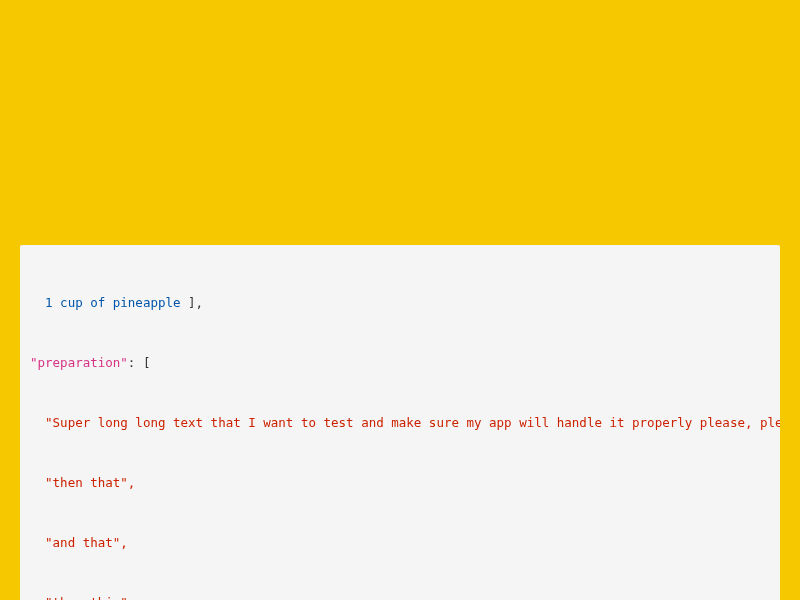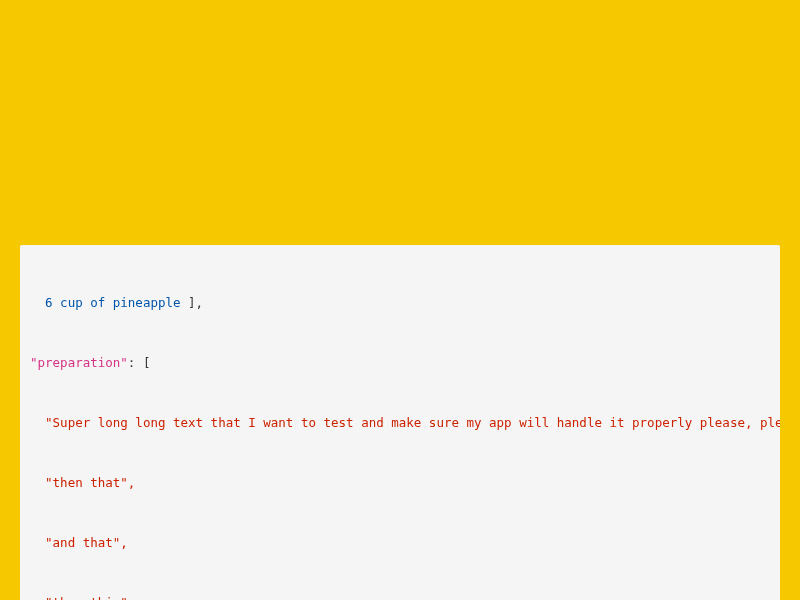--- a/index.html
+++ b/index.html
@@ -48,20 +48,20 @@
     }
 
     .color-string {
       color: #cc2200;
     }
   </style>
 </head>
 <body>
 
 <div class="code-panel">
-  <span class="line"><span class="color-blue">  6 cup of pineapple </span><span class="color-dark">],</span></span>
+  <span class="line"><span class="color-blue">  1 cup of pineapple </span><span class="color-dark">],</span></span>
   <span class="line"><span class="color-pink">"preparation"</span><span class="color-dark">: [</span></span>
   <span class="line"><span class="color-string">  "Super long long text that I want to test and make sure my app will handle it properly please, please work!!",</span></span>
   <span class="line"><span class="color-string">  "then that",</span></span>
   <span class="line"><span class="color-string">  "and that",</span></span>
   <span class="line"><span class="color-string">  "then this",</span></span>
   
 </div>
 
 </body></html>

